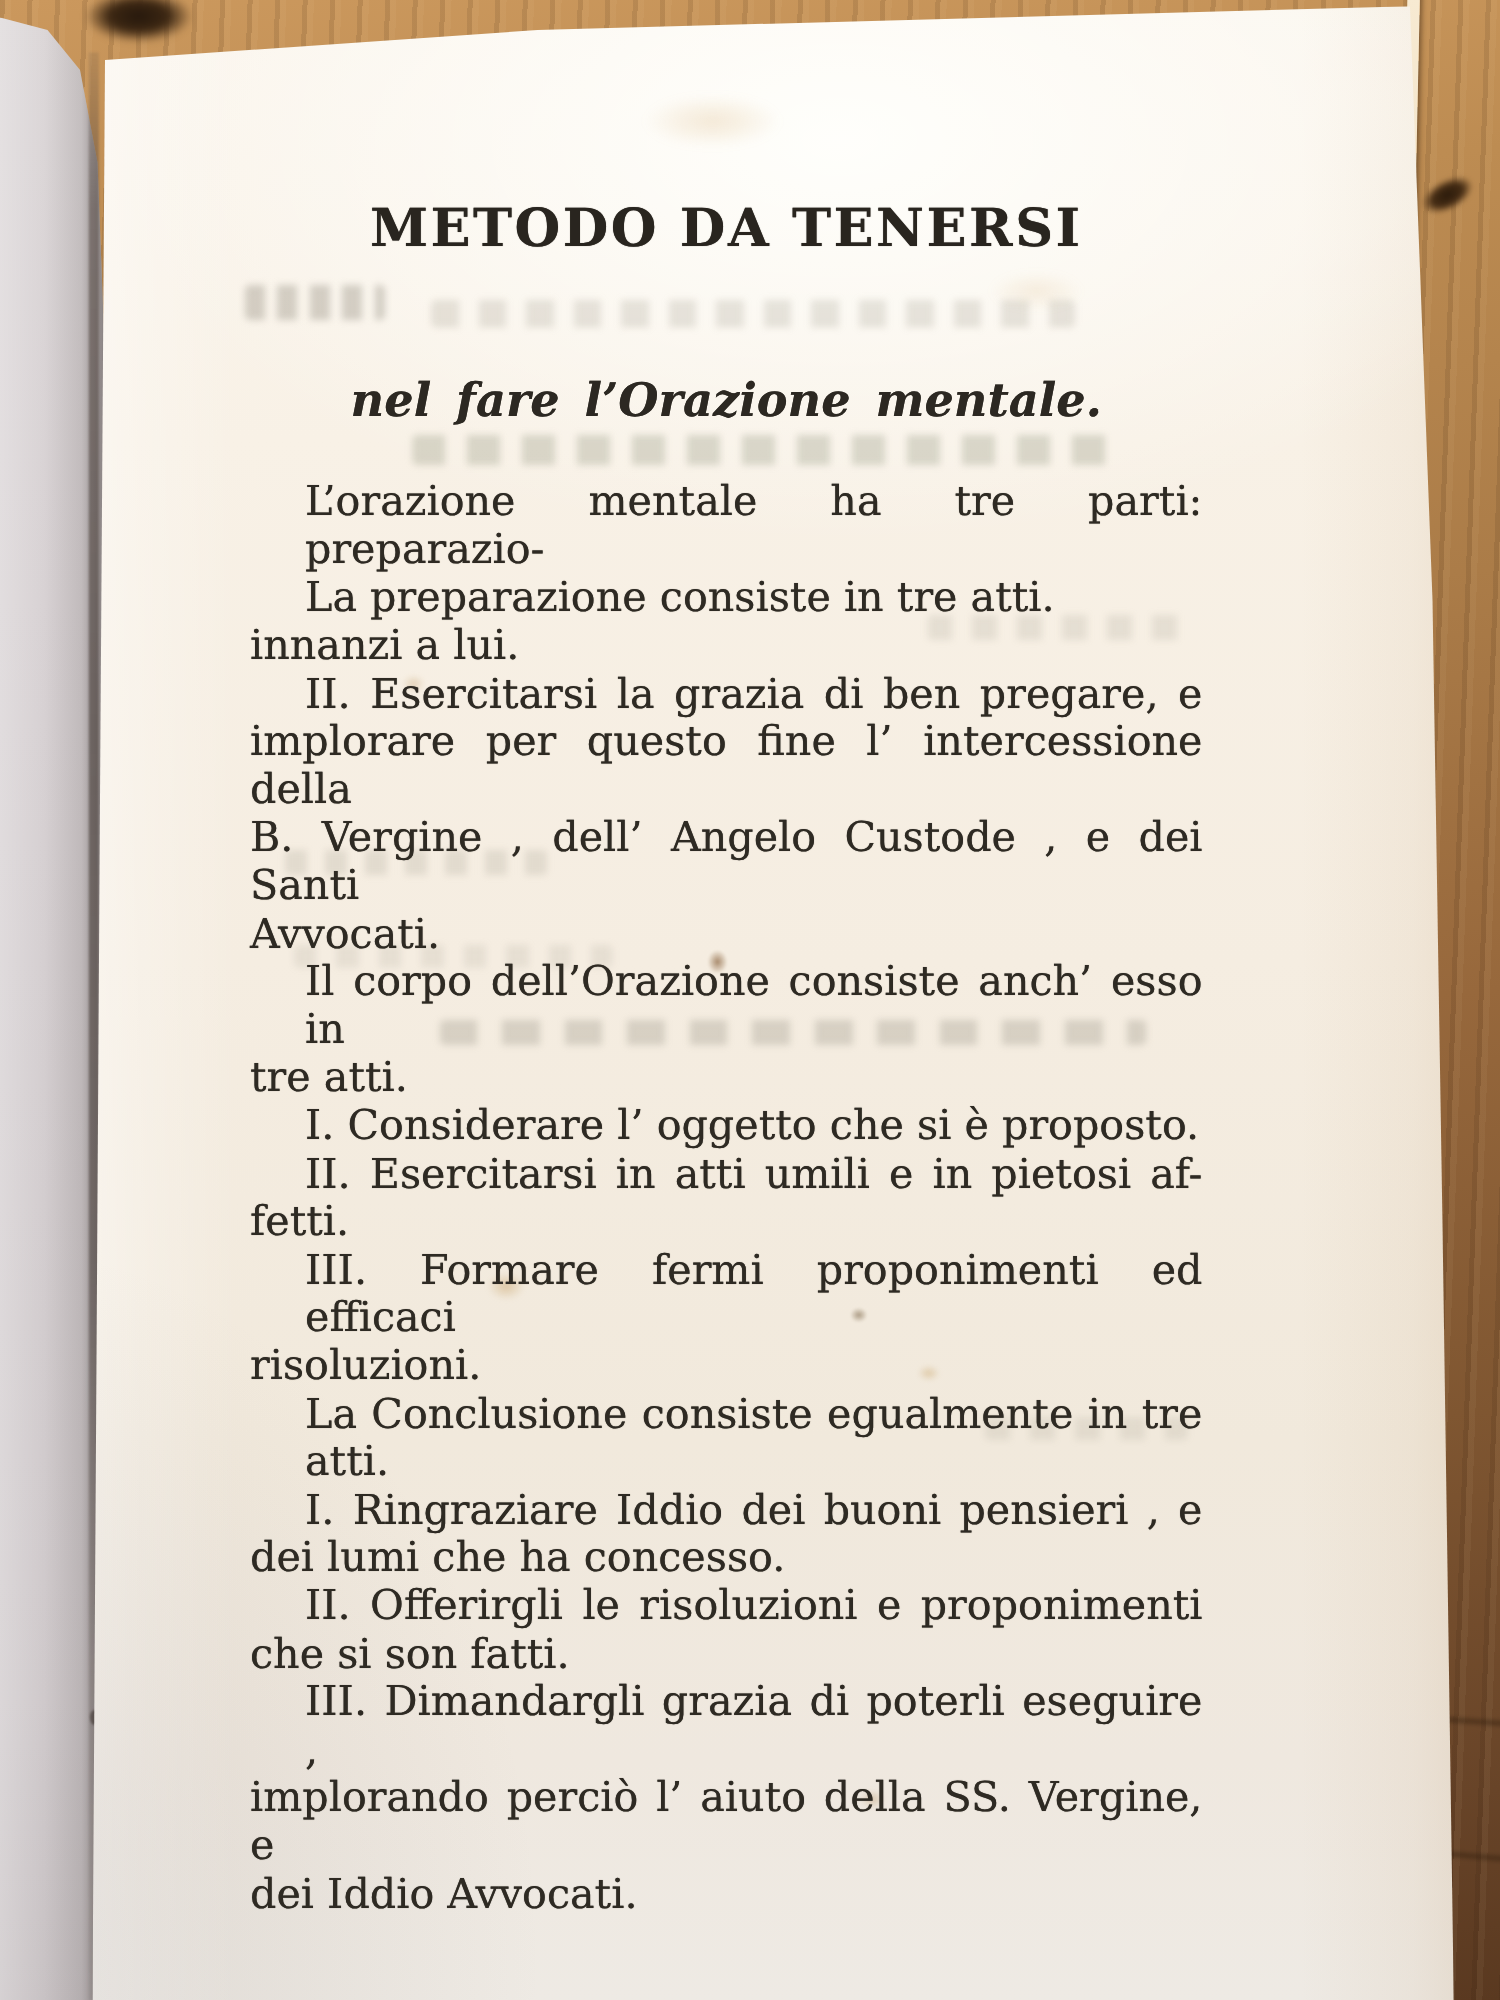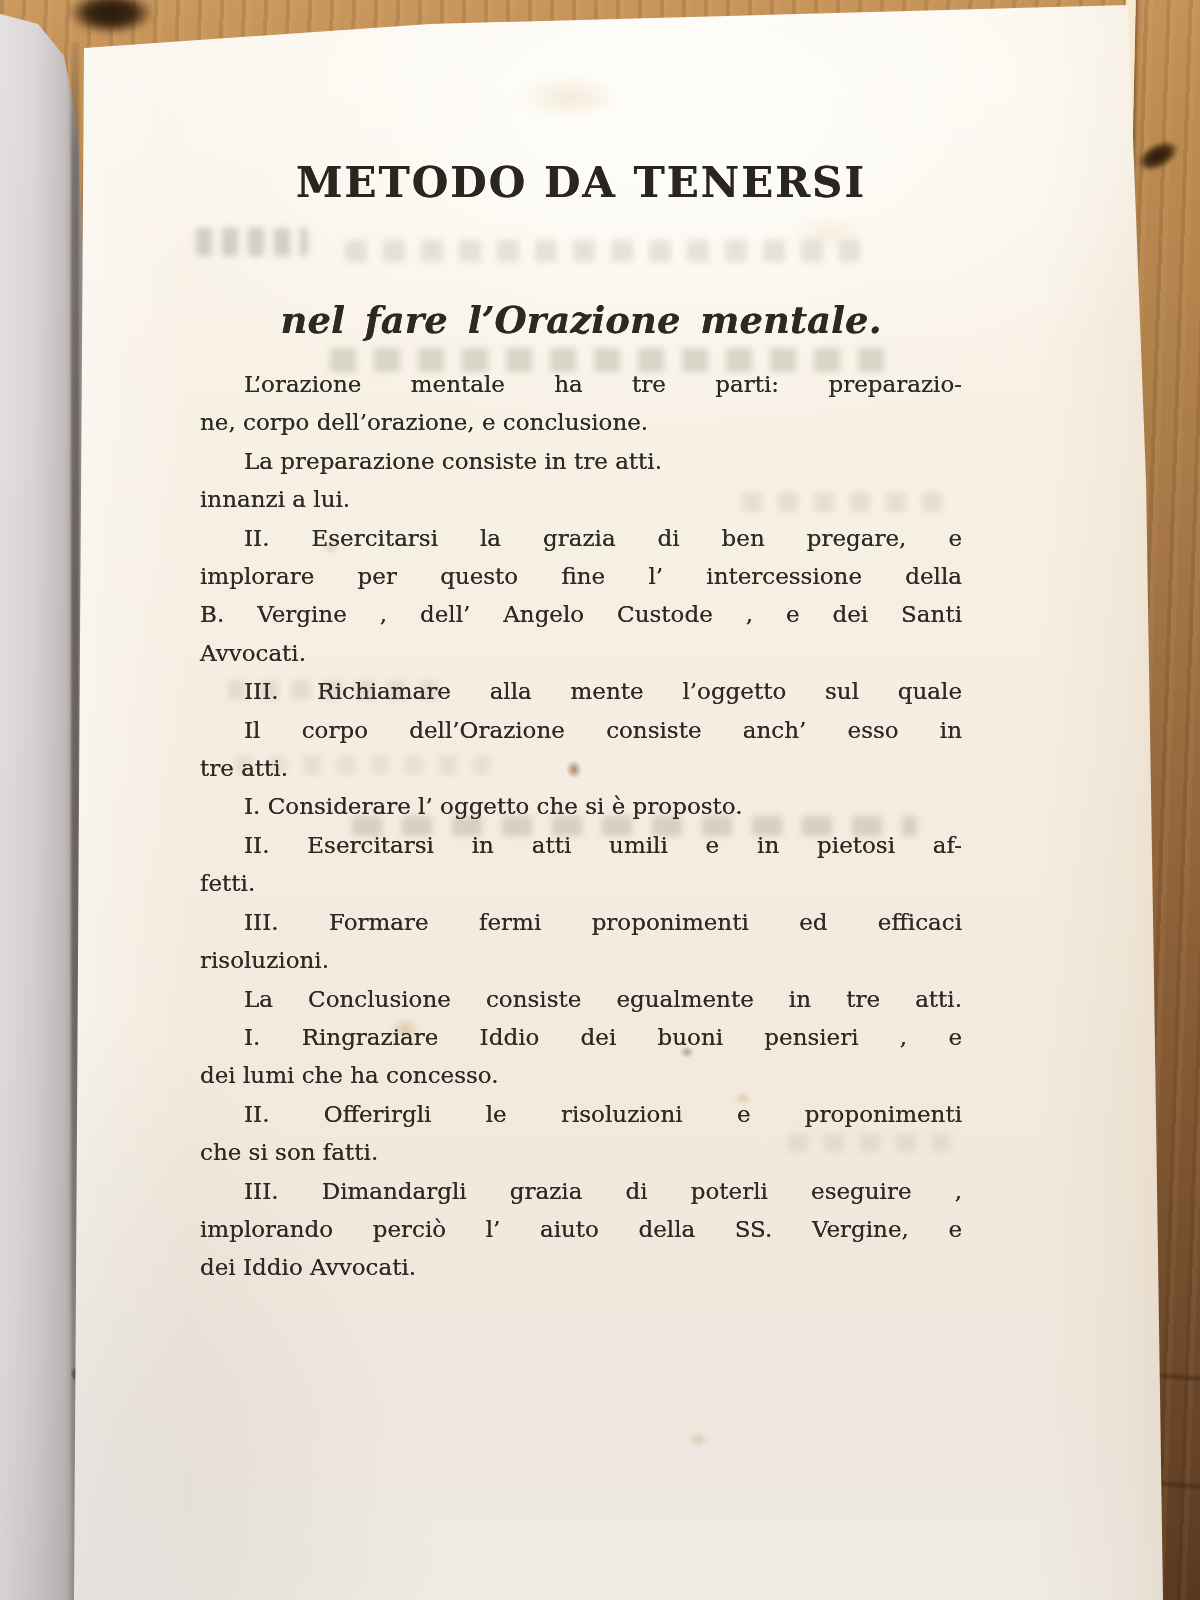--- a/index.html
+++ b/index.html
@@ -100,22 +100,22 @@
     position:absolute;left:200px;top:158px;width:762px;margin:0;
     font-size:42px;font-weight:bold;letter-spacing:2px;text-align:center;
     color:#29251f;text-shadow:0 0 .6px rgba(41,37,31,.85);
   }
   .subtitle{
     position:absolute;left:200px;top:298px;width:762px;margin:0;
     font-size:37px;font-weight:bold;font-style:italic;word-spacing:7px;text-align:center;
     color:#2c2822;text-shadow:0 0 .5px rgba(44,40,34,.8);
   }
   .bodytext{
-    position:absolute;left:200px;top:365px;width:762px;
-    font-size:23px;line-height:38.4px;
+    position:absolute;left:200px;top:382px;width:762px;
+    font-size:33px;line-height:38.4px;
     text-shadow:0 0 .55px rgba(46,42,35,.85);
   }
   .line{text-align:left;white-space:normal;}
   .line.jl{text-align:justify;text-align-last:justify;}
   .line.ind{padding-left:44px;}
 </style>
 </head>
 <body>
 
 <div class="scene">
@@ -152,28 +152,26 @@
     <div class="stain st-6"></div>
     <div class="stain st-7"></div>
     <div class="stain st-8"></div>
 
     <div class="content">
       <h1 class="title">METODO DA TENERSI</h1>
       <h2 class="subtitle">nel fare l’Orazione mentale.</h2>
 
       <div class="bodytext">
         <div class="line ind jl">L’orazione mentale ha tre parti: preparazio-</div>
-        <div class="line">ne, corpo dell’orazione, e conclusione.</div>
         <div class="line ind">La preparazione consiste in tre atti.</div>
         <div class="line">innanzi a lui.</div>
         <div class="line ind jl">II. Esercitarsi la grazia di ben pregare, e</div>
         <div class="line jl">implorare per questo fine l’ intercessione della</div>
         <div class="line jl">B. Vergine , dell’ Angelo Custode , e dei Santi</div>
         <div class="line">Avvocati.</div>
-        <div class="line ind jl">III. Richiamare alla mente l’oggetto sul quale</div>
         <div class="line ind jl">Il corpo dell’Orazione consiste anch’ esso in</div>
         <div class="line">tre atti.</div>
         <div class="line ind">I. Considerare l’ oggetto che si è proposto.</div>
         <div class="line ind jl">II. Esercitarsi in atti umili e in pietosi af-</div>
         <div class="line">fetti.</div>
         <div class="line ind jl">III. Formare fermi proponimenti ed efficaci</div>
         <div class="line">risoluzioni.</div>
         <div class="line ind jl">La Conclusione consiste egualmente in tre atti.</div>
         <div class="line ind jl">I. Ringraziare Iddio dei buoni pensieri , e</div>
         <div class="line">dei lumi che ha concesso.</div>

